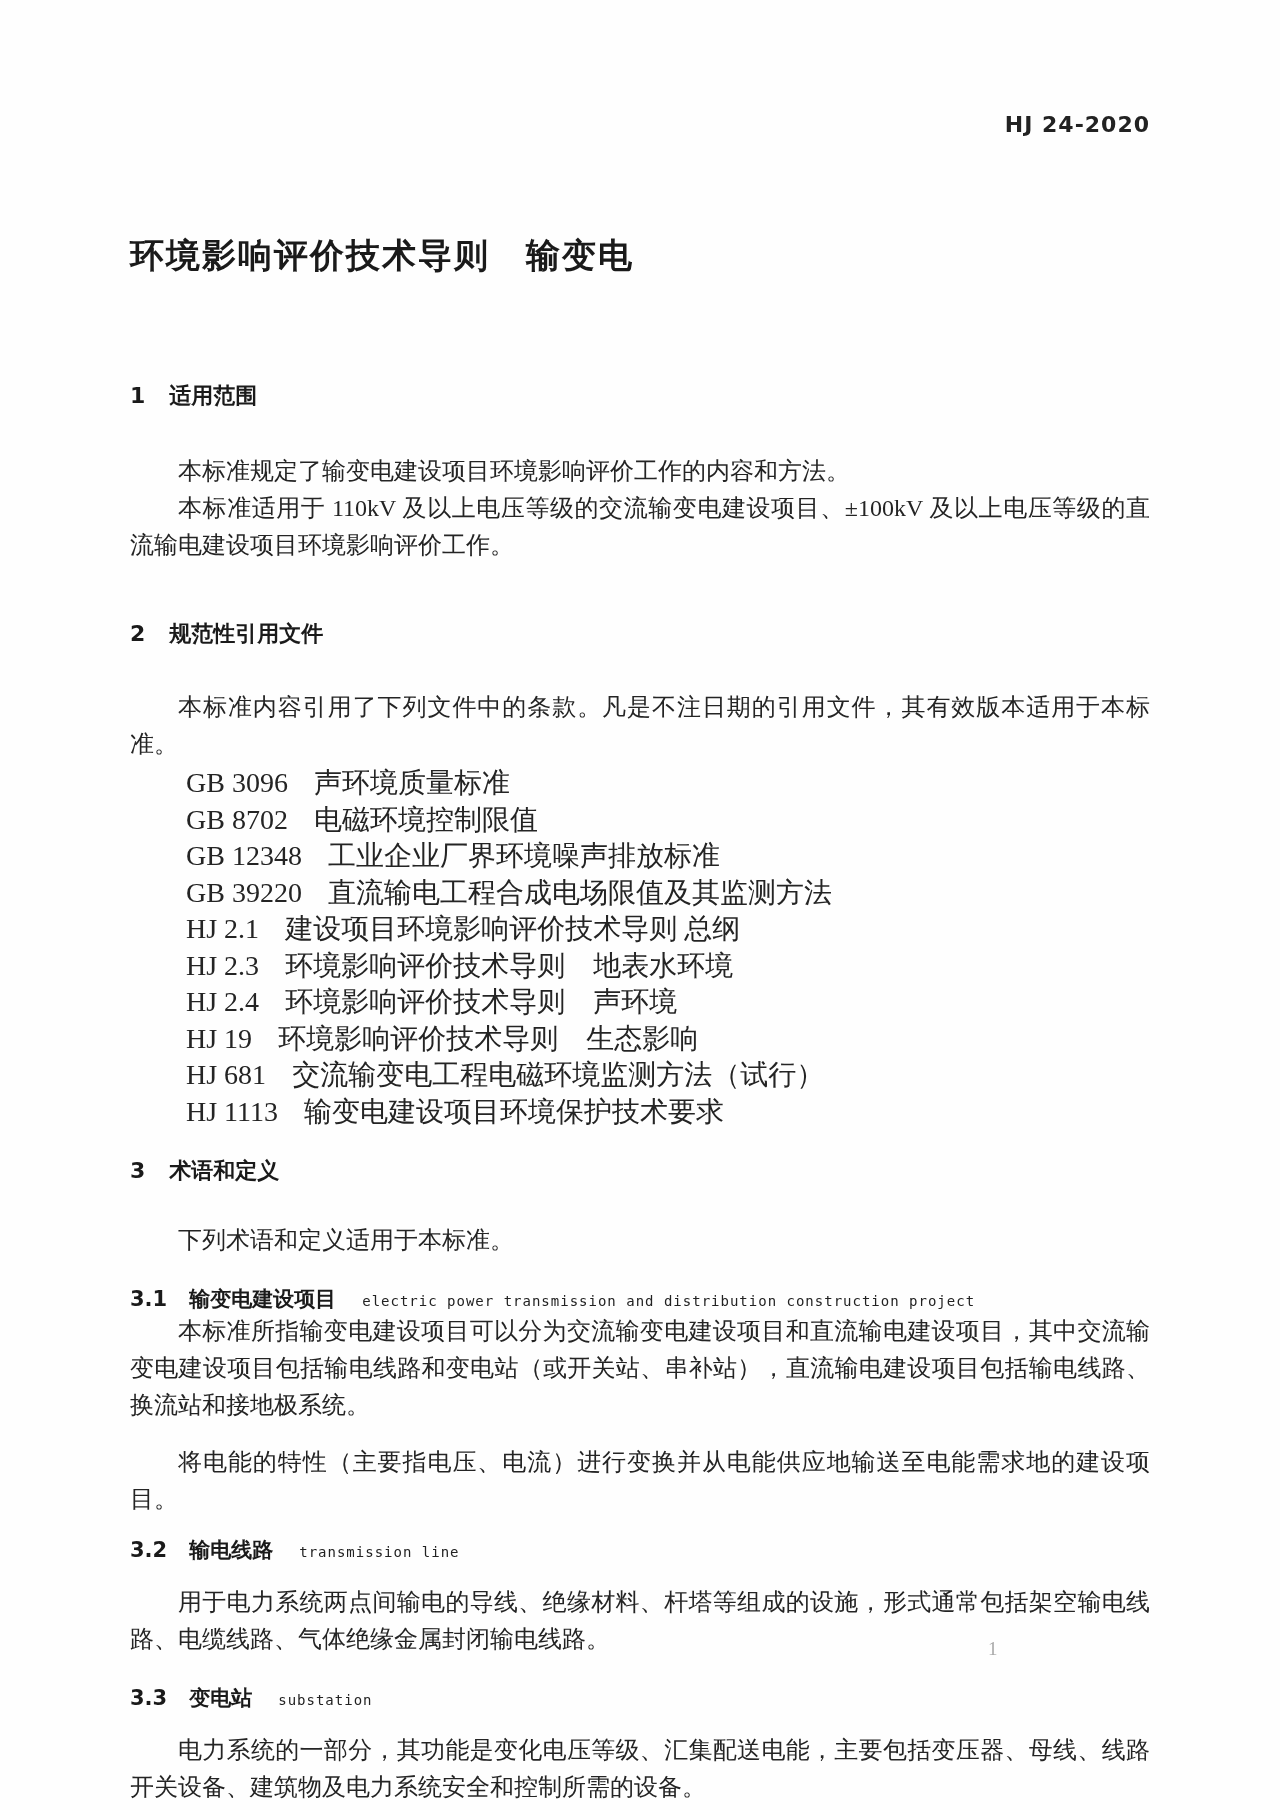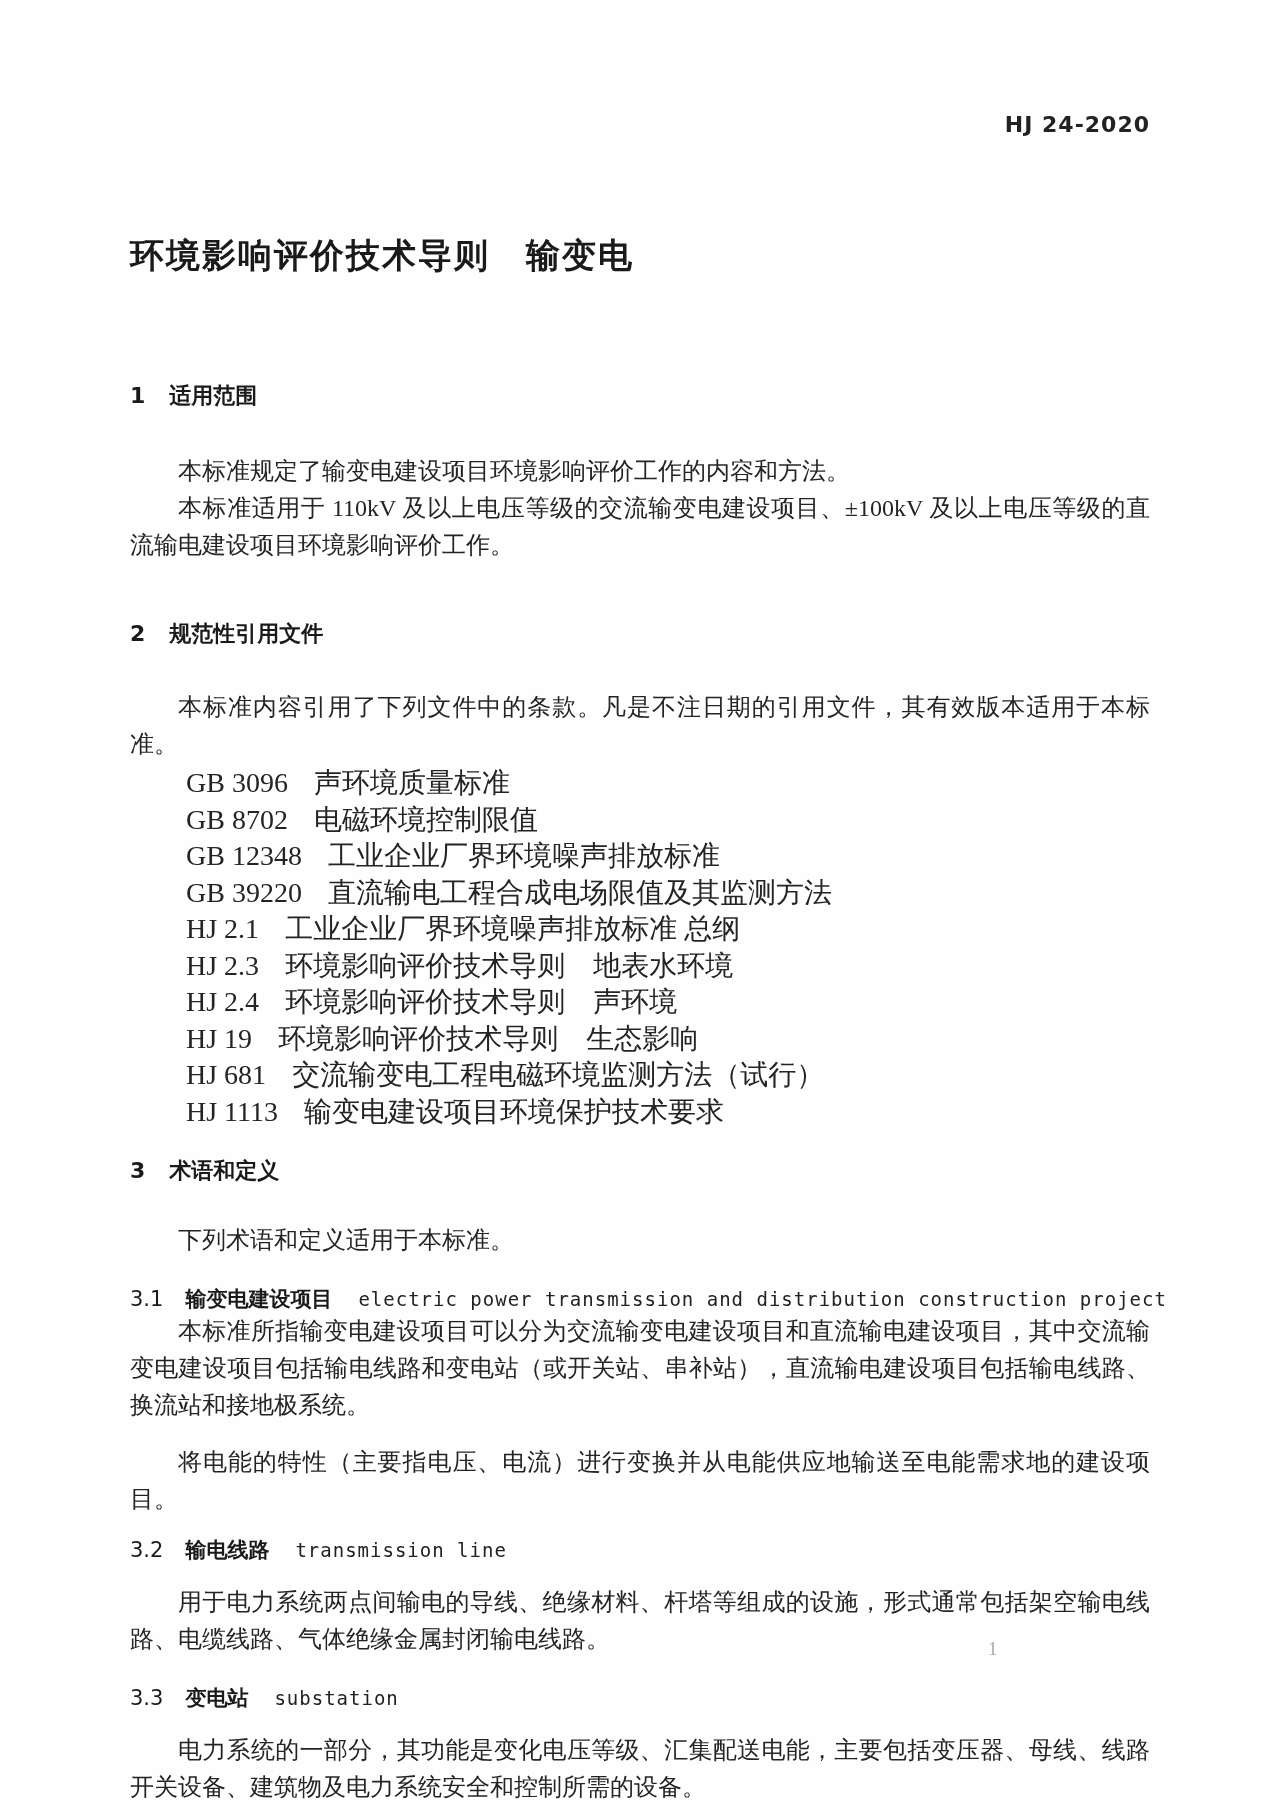--- a/index.html
+++ b/index.html
@@ -86,31 +86,31 @@
   .term-heading {
     margin-top: 26px;
     font-size: 21px;
     color: #1a1a1a;
     display: flex;
     align-items: baseline;
     white-space: nowrap;
   }
   .term-num {
     font-family: "DejaVu Sans", "Liberation Sans", sans-serif;
-    font-weight: 400;
+    font-weight: 700;
     margin-right: 22px;
   }
   .term-zh {
     font-family: Liberation Sans, sans-serif;
     font-weight: 700;
     margin-right: 26px;
   }
   .term-en {
     font-family: "DejaVu Sans Mono", "Liberation Mono", monospace;
-    font-size: 19px;
+    font-size: 14px;
     font-weight: 500;
     letter-spacing: 1px;
     color: #222222;
   }
   .mt-termpara { margin-top: 20px; }
   .mt-32 { margin-top: 18px; }
   .page-number {
     position: absolute;
     left: 988px;
     top: 1638px;
@@ -149,21 +149,21 @@
       <div class="ref-row">
         <span class="ref-code">GB 8702</span><span>电磁环境控制限值</span>
       </div>
       <div class="ref-row">
         <span class="ref-code">GB 12348</span><span>工业企业厂界环境噪声排放标准</span>
       </div>
       <div class="ref-row">
         <span class="ref-code">GB 39220</span><span>直流输电工程合成电场限值及其监测方法</span>
       </div>
       <div class="ref-row">
-        <span class="ref-code">HJ 2.1</span><span>工业企业厂界环境噪声排放标准  总纲</span>
+        <span class="ref-code">HJ 2.1</span><span>建设项目环境影响评价技术导则  总纲</span>
       </div>
       <div class="ref-row">
         <span class="ref-code">HJ 2.3</span><span>环境影响评价技术导则　地表水环境</span>
       </div>
       <div class="ref-row">
         <span class="ref-code">HJ 2.4</span><span>环境影响评价技术导则　声环境</span>
       </div>
       <div class="ref-row">
         <span class="ref-code">HJ 19</span><span>环境影响评价技术导则　生态影响</span>
       </div>

